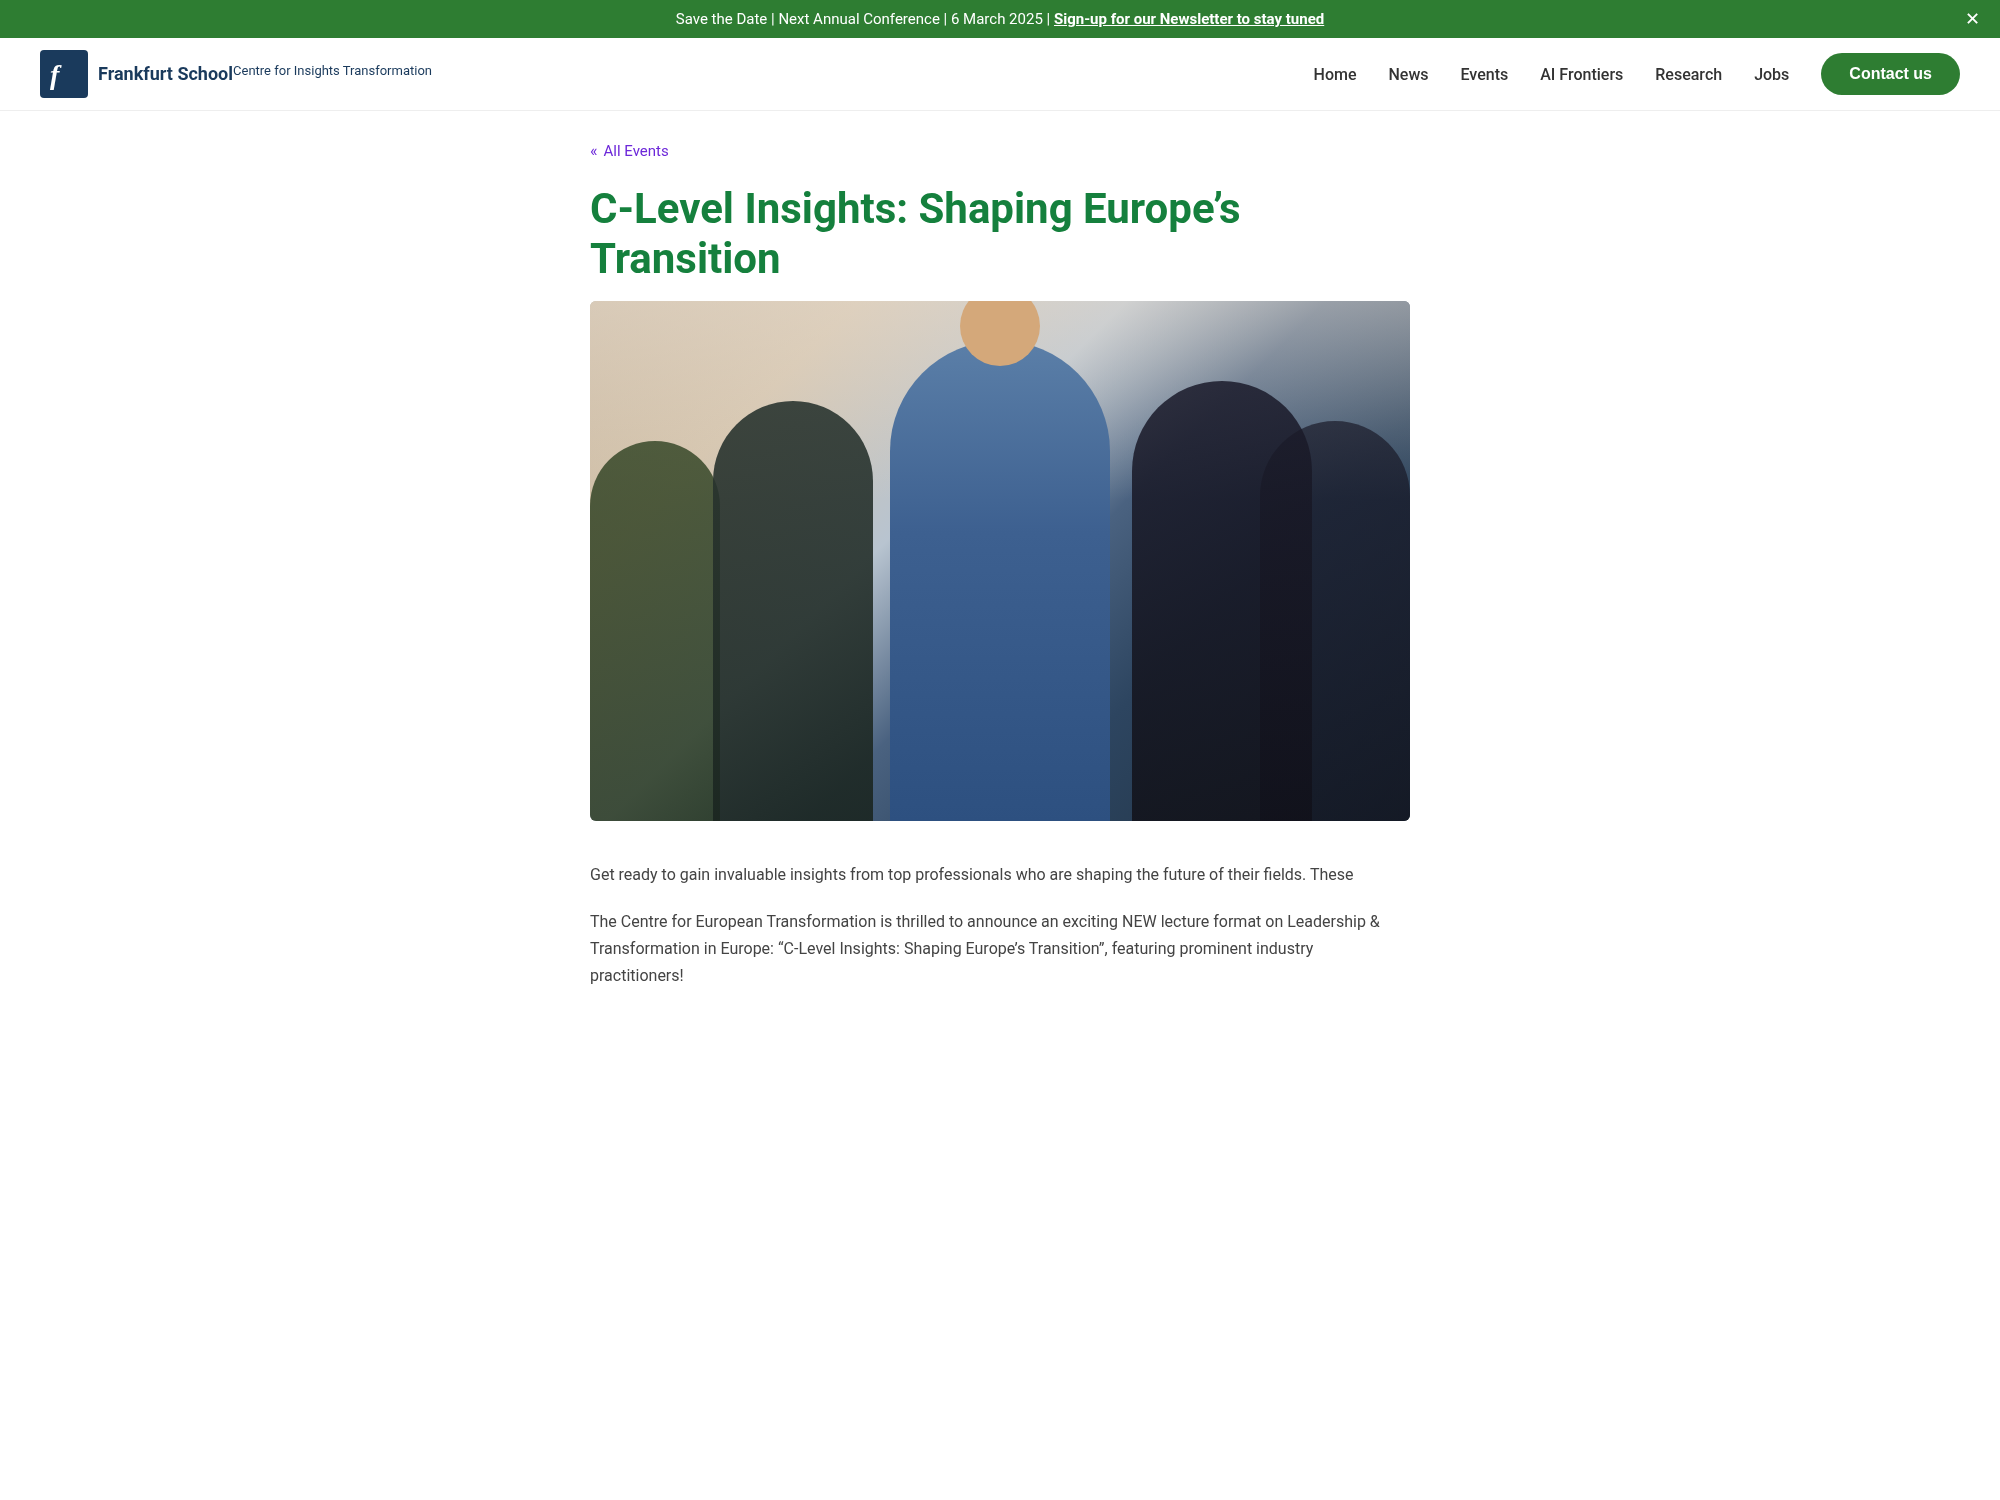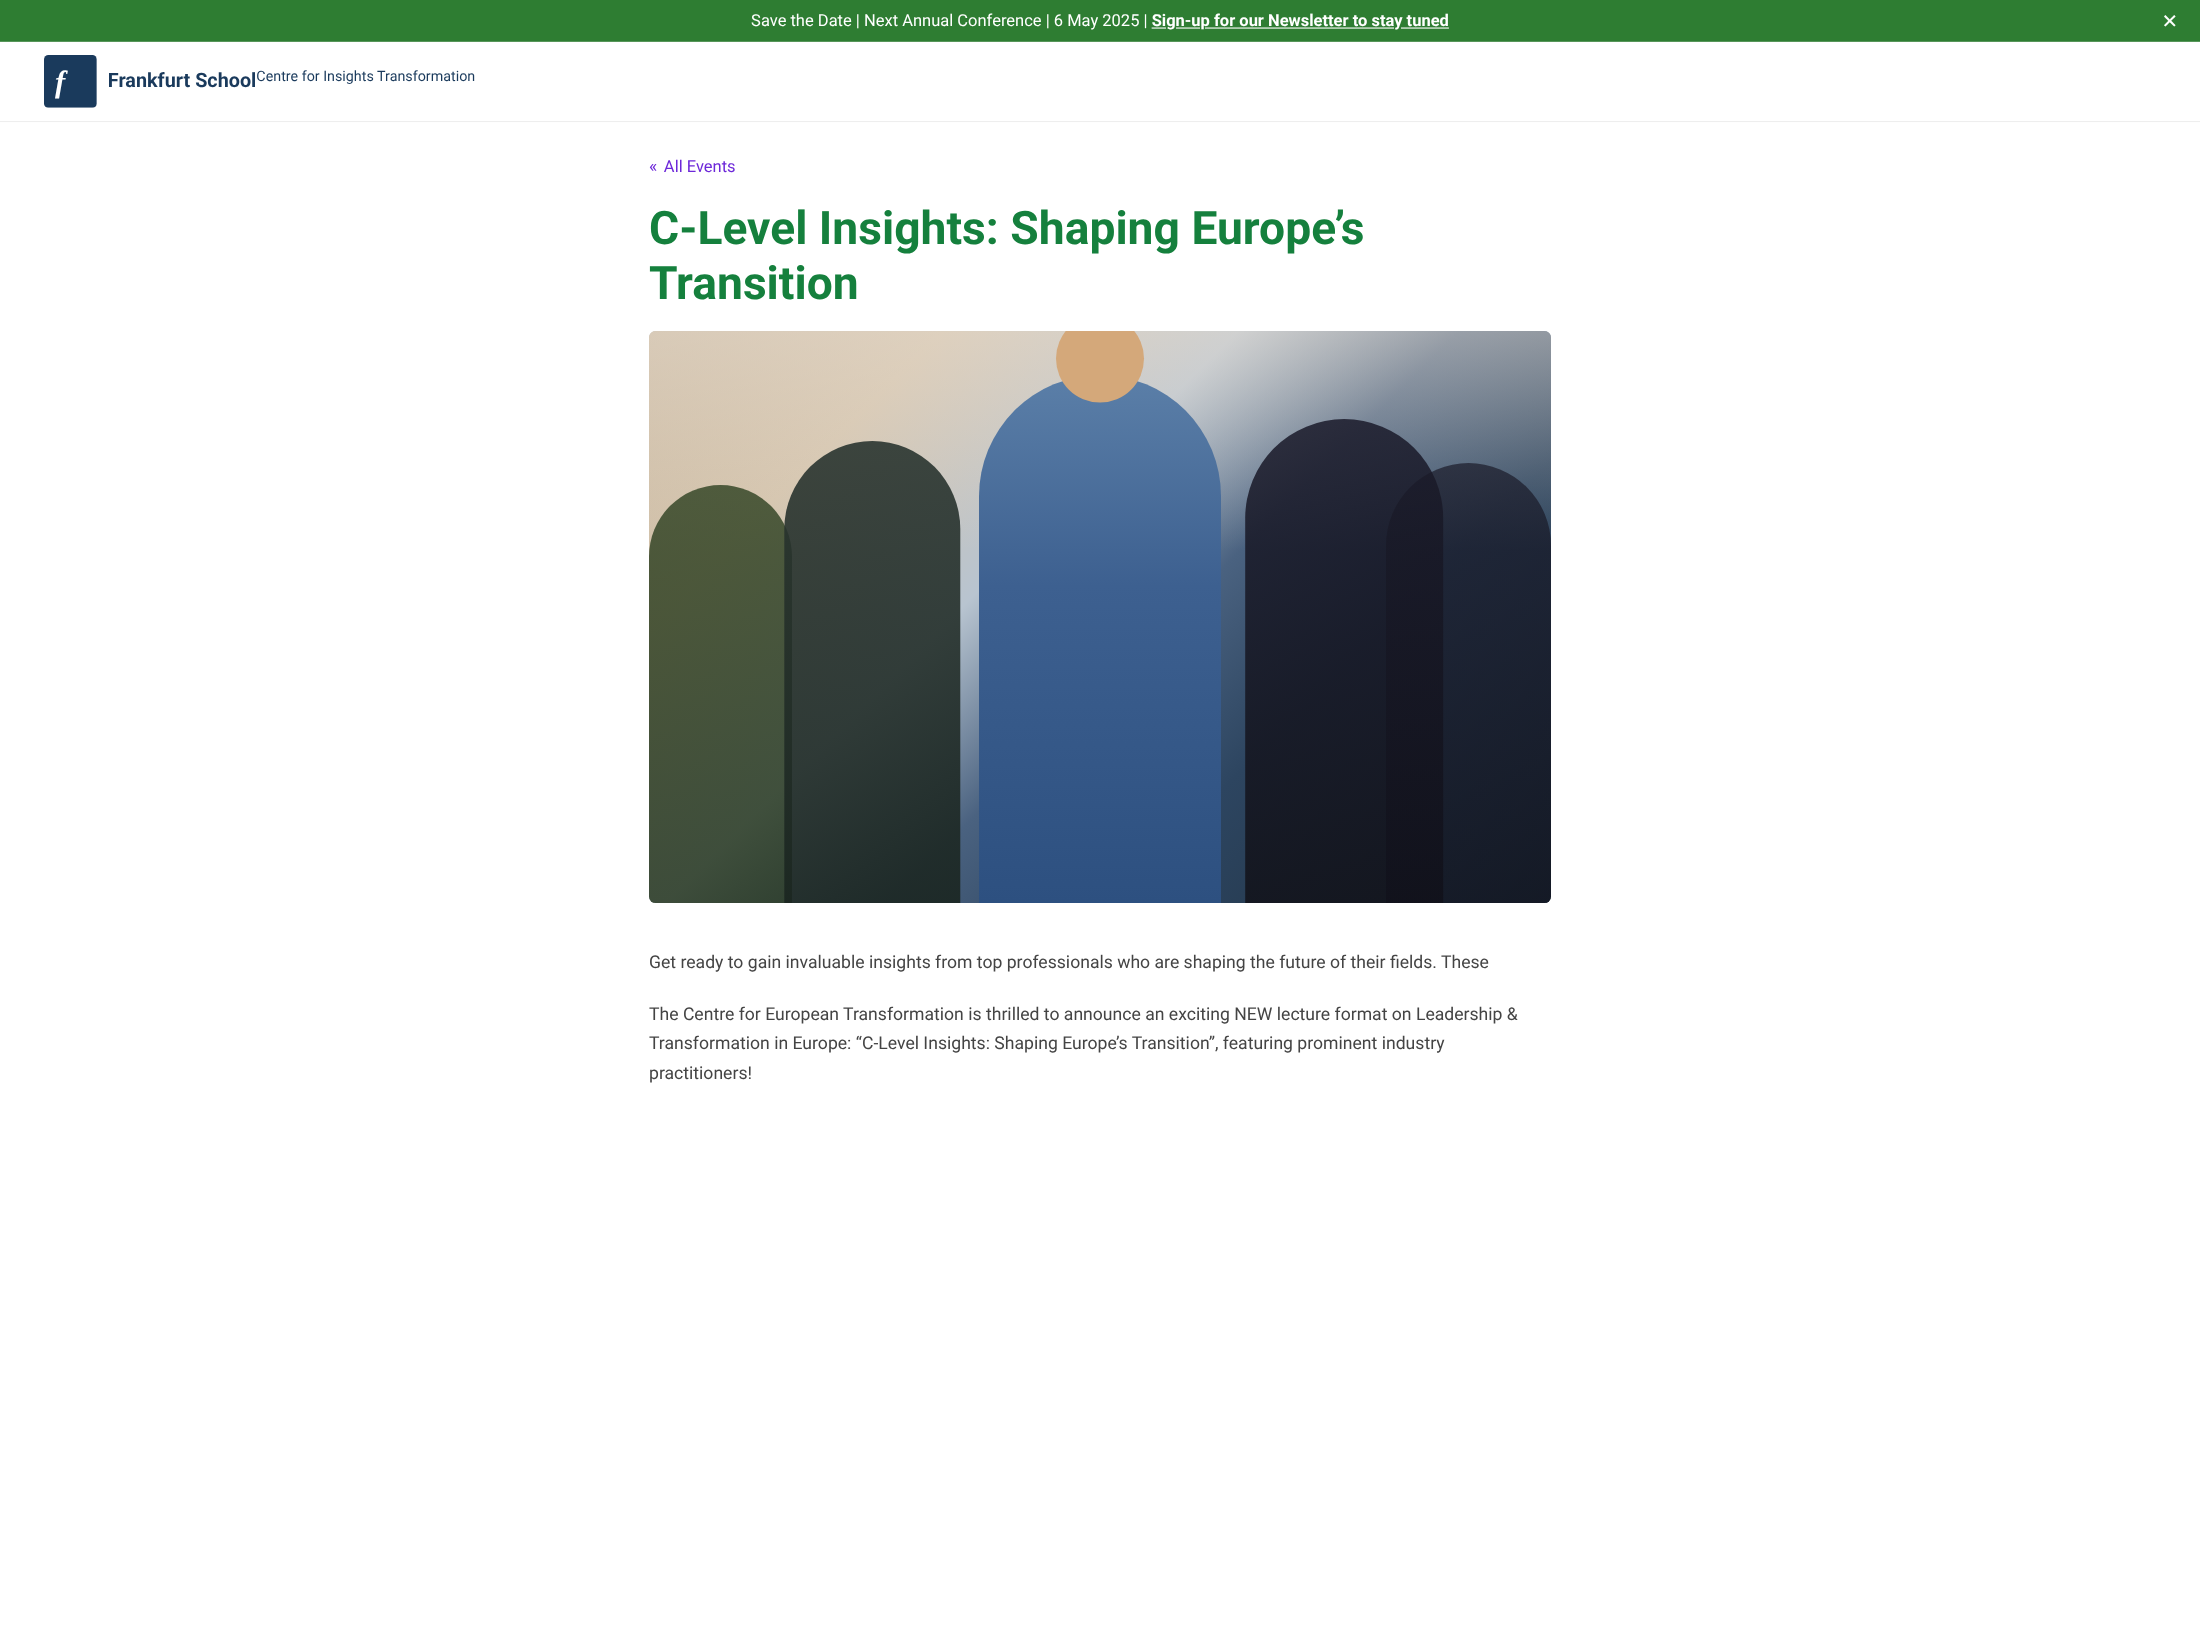--- a/index.html
+++ b/index.html
@@ -265,37 +265,46 @@
     }
 
     .event-description p {
       margin-bottom: 20px;
     }
   </style>
 </head>
 <body>
 
 <div class="announcement-bar">
-  <span>Save the Date | Next Annual Conference | 6 May 2025 |</span>&nbsp;<a href="#newsletter">Sign-up for our Newsletter to stay tuned</a>
+  <span>Save the Date | Next Annual Conference | 6 March 2025 |</span>&nbsp;<a href="#newsletter">Sign-up for our Newsletter to stay tuned</a>
   <button class="announcement-close" aria-label="Close">✕</button>
 </div>
 
 <header class="header">
   <div class="logo-container">
 
     <svg class="logo-icon" viewBox="0 0 48 48" xmlns="http://www.w3.org/2000/svg">
       <rect width="48" height="48" rx="4" fill="#1a3a5c"></rect>
       <text x="10" y="34" font-size="28" fill="white" font-family="Georgia, serif" font-style="italic" font-weight="bold">f</text>
     </svg>
     <div class="logo-text">
       <span class="logo-text-main">Frankfurt School</span>
       <span class="logo-text-sub">Centre for Insights Transformation</span>
     </div>
   </div>
 
+  <nav>
+    <a class="nav-link" href="#home">Home</a>
+    <a class="nav-link" href="#news">News</a>
+    <a class="nav-link" href="#events">Events</a>
+    <a class="nav-link" href="#ai-frontiers">AI Frontiers</a>
+    <a class="nav-link" href="#research">Research</a>
+    <a class="nav-link" href="#jobs">Jobs</a>
+    <button class="contact-btn">Contact us</button>
+  </nav>
 </header>
 
 <main class="main-content">
   <a class="back-link" href="#events">All Events</a>
 
   <h1 class="event-title">C-Level Insights: Shaping Europe’s Transition</h1>
 
 
   
   <div class="event-image">

